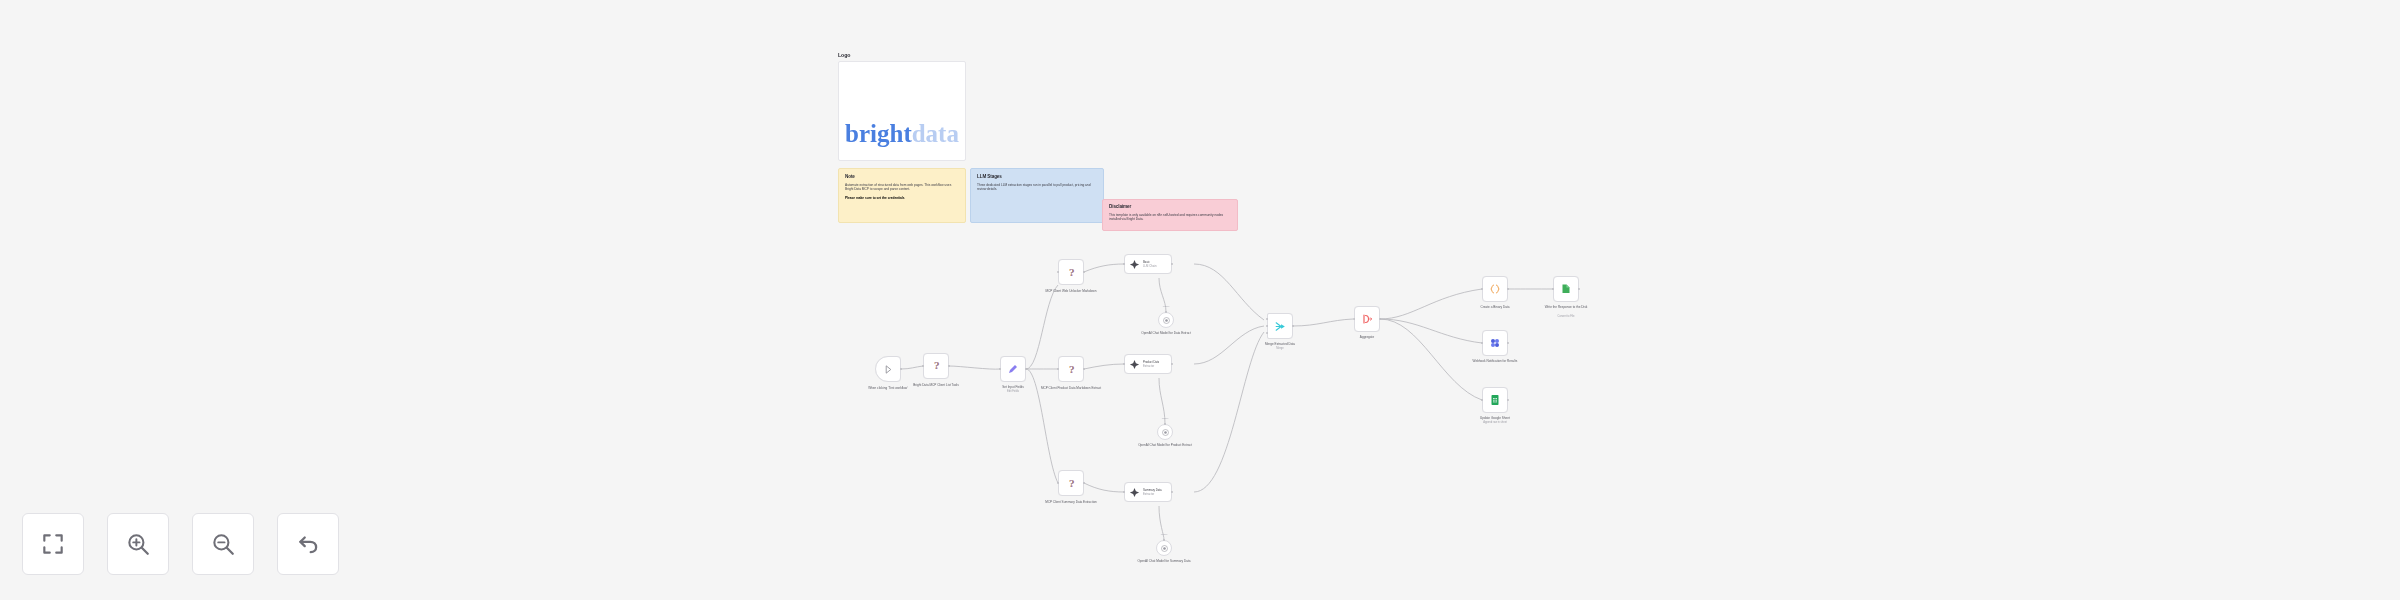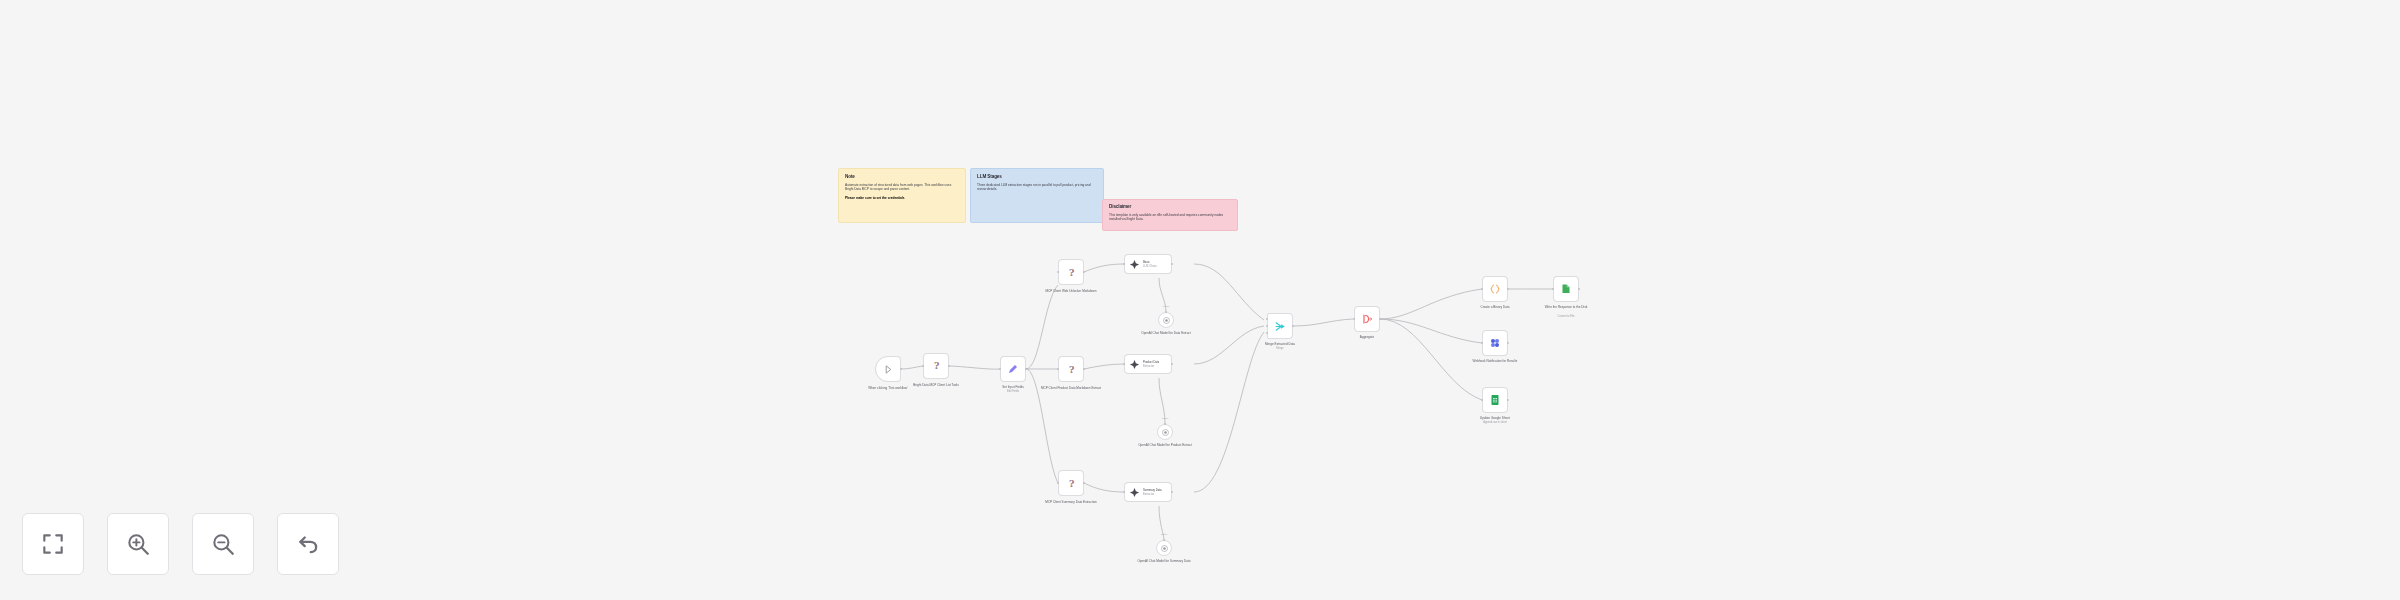--- a/index.html
+++ b/index.html
@@ -200,20 +200,28 @@
 
     <path class="edge" d="M1380,319 C1420,319 1442,386 1482,400"></path>
 
     <path class="edge" d="M1508,289 C1526,289 1536,289 1553,289"></path>
 
     <path class="edge" d="M1159,278 C1159,292 1166,300 1166,312"></path>
     <path class="edge" d="M1159,378 C1159,396 1165,406 1165,424"></path>
     <path class="edge" d="M1159,506 C1159,524 1164,534 1164,540"></path>
   </svg>
 
+  <div class="sticky" id="logo-note">
+    <div class="sticky-title">Logo</div>
+    <div id="logo-card">
+      <div id="logo-mark">
+        <span class="b1">bright</span><span class="b2">data</span>
+      </div>
+    </div>
+  </div>
 
   <div class="sticky" id="note-yellow">
     <div class="sticky-title">Note</div>
     <div class="sticky-body">Automate extraction of structured data from web pages. This workflow uses Bright Data MCP to scrape and parse content.</div>
     <div class="note-strong">Please make sure to set the credentials</div>
   </div>
 
   <div class="sticky" id="note-blue">
     <div class="sticky-title">LLM Stages</div>
     <div class="sticky-body">Three dedicated LLM extraction stages run in parallel to pull product, pricing and review details.</div>

